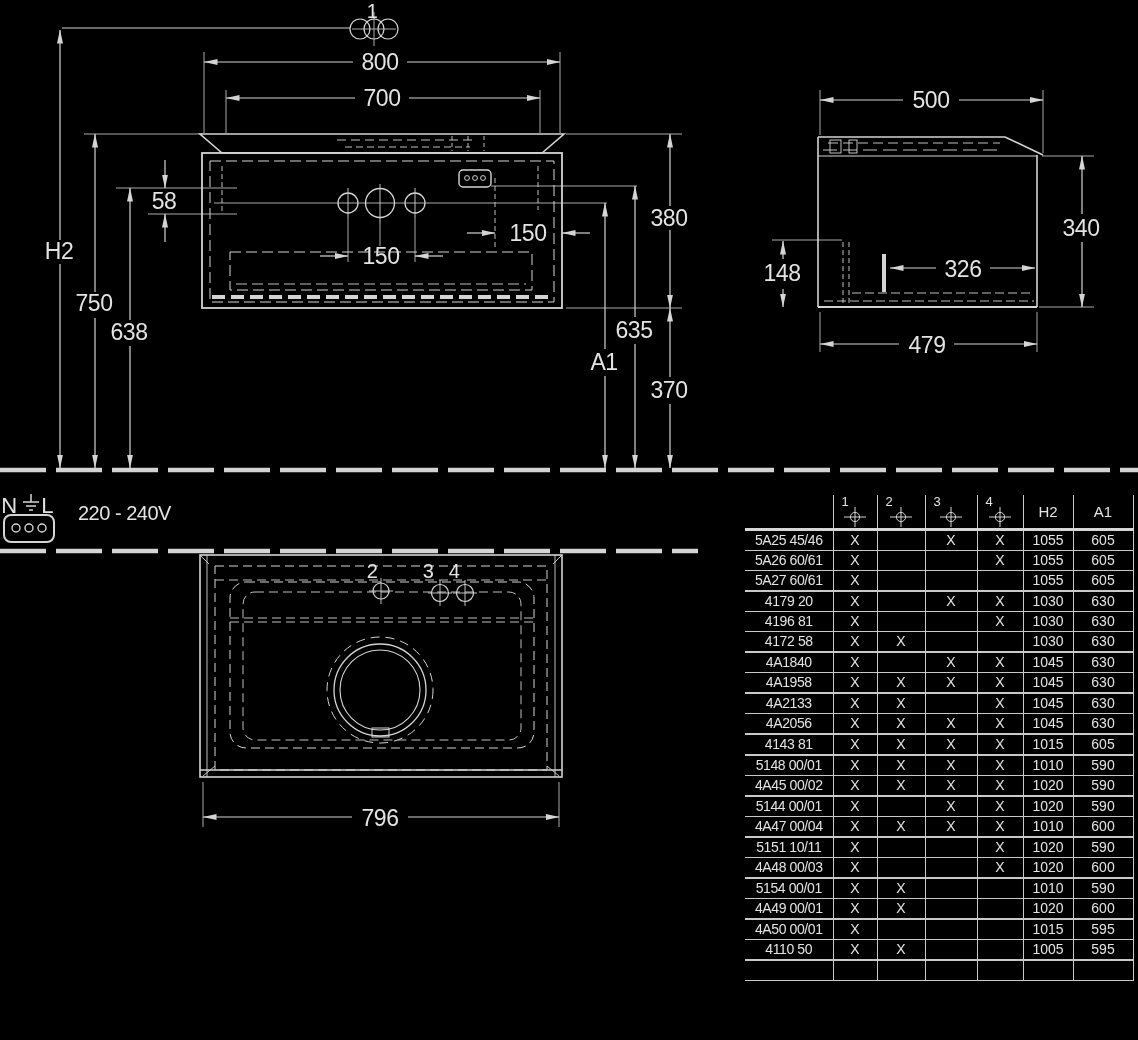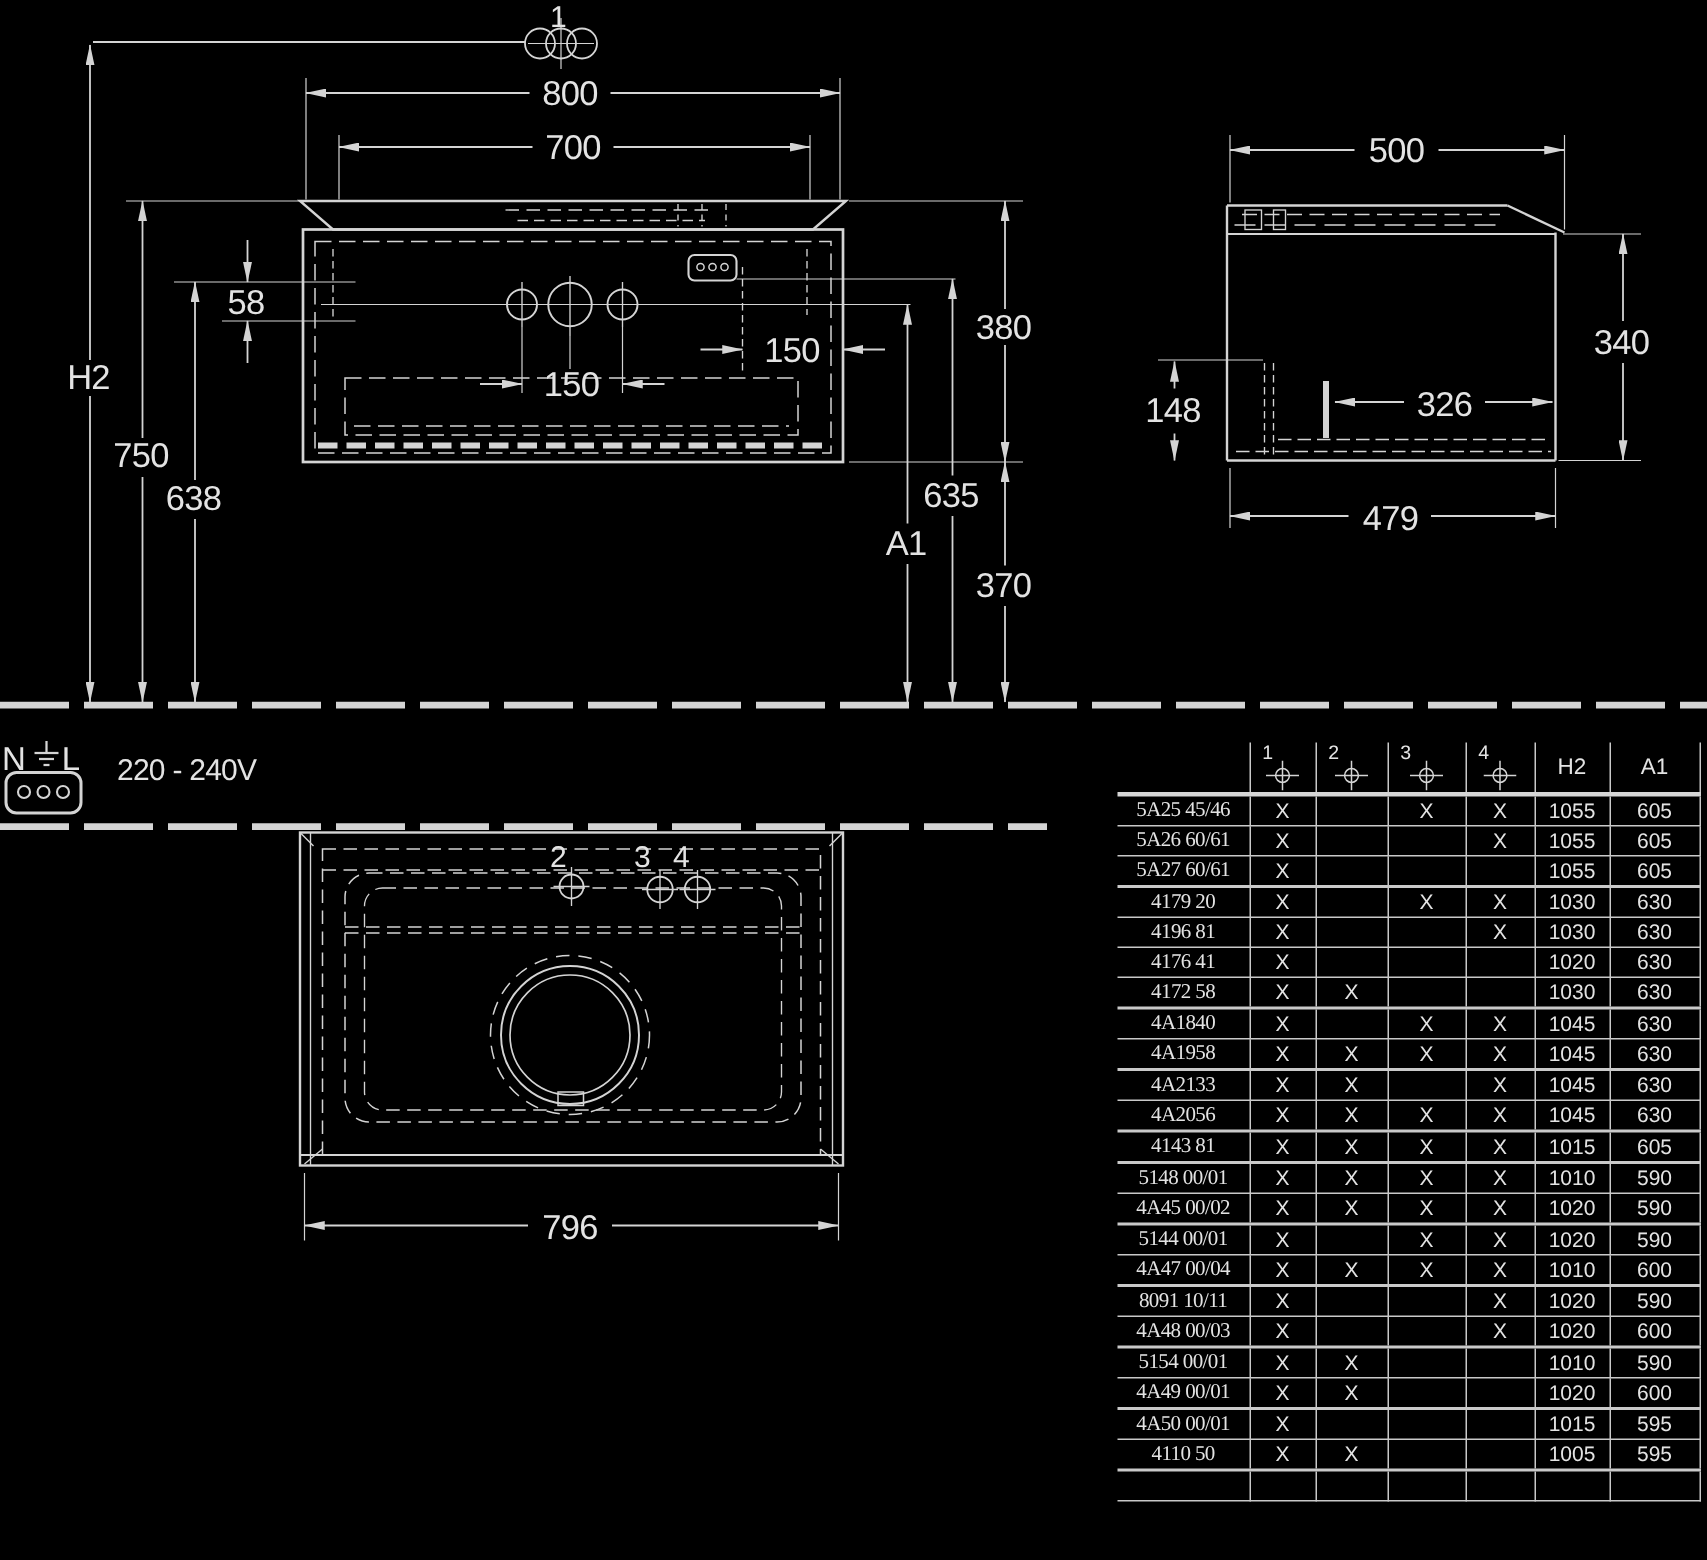--- a/index.html
+++ b/index.html
@@ -12,21 +12,21 @@
   .t22{font-size:22px;}
 
   table.compat{position:absolute;left:745px;top:495px;border-collapse:collapse;table-layout:fixed;
                color:#e3e3e3;background:#000;}
   table.compat th,table.compat td{border:1px solid #c9c9c9;padding:0;text-align:center;overflow:hidden;}
   table.compat thead th{border-top:none;border-bottom:3px solid #d6d6d6;height:33px;position:relative;
                         font-size:15px;font-weight:normal;vertical-align:middle;}
   table.compat th:first-child,table.compat td:first-child{border-left:none;}
   table.compat tbody td{height:19px;line-height:19px;font-size:14px;}
   table.compat tbody tr.group-end td{border-bottom-width:2.5px;}
-  td.model{text-align:left;padding-left:3px;font-size:13.5px;letter-spacing:-0.4px;white-space:nowrap;font-family:Liberation Serif, serif;}
+  td.model{text-align:left;padding-left:3px;font-size:13.5px;letter-spacing:-0.4px;white-space:nowrap;}
   .hnum{position:absolute;top:0px;left:8px;font-size:13px;line-height:13px;}
   .hicon{position:absolute;left:50%;top:12px;transform:translateX(-50%);width:22px;height:20px;}
 </style>
 </head>
 <body>
 
 <div class="canvas">
 
 <svg class="drawing" width="1138" height="1040" viewBox="0 0 1138 1040">
   <defs>
@@ -364,29 +364,20 @@
         </tr>
         <tr>
           <td class="model">4196 81</td>
           <td>X</td>
           <td></td>
           <td></td>
           <td>X</td>
           <td>1030</td>
           <td>630</td>
         </tr>
-        <tr>
-          <td class="model">4176 41</td>
-          <td>X</td>
-          <td></td>
-          <td></td>
-          <td></td>
-          <td>1020</td>
-          <td>630</td>
-        </tr>
         <tr class="group-end">
           <td class="model">4172 58</td>
           <td>X</td>
           <td>X</td>
           <td></td>
           <td></td>
           <td>1030</td>
           <td>630</td>
         </tr>
         <tr>
@@ -464,21 +455,21 @@
         <tr class="group-end">
           <td class="model">4A47 00/04</td>
           <td>X</td>
           <td>X</td>
           <td>X</td>
           <td>X</td>
           <td>1010</td>
           <td>600</td>
         </tr>
         <tr>
-          <td class="model">8091 10/11</td>
+          <td class="model">5151 10/11</td>
           <td>X</td>
           <td></td>
           <td></td>
           <td>X</td>
           <td>1020</td>
           <td>590</td>
         </tr>
         <tr class="group-end">
           <td class="model">4A48 00/03</td>
           <td>X</td>

